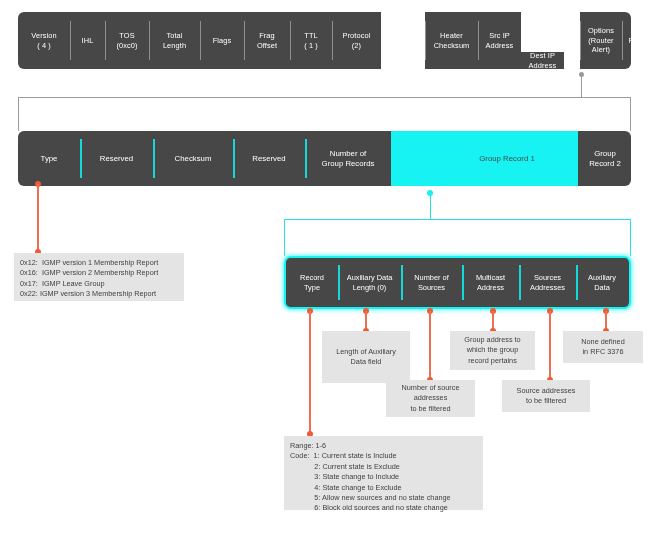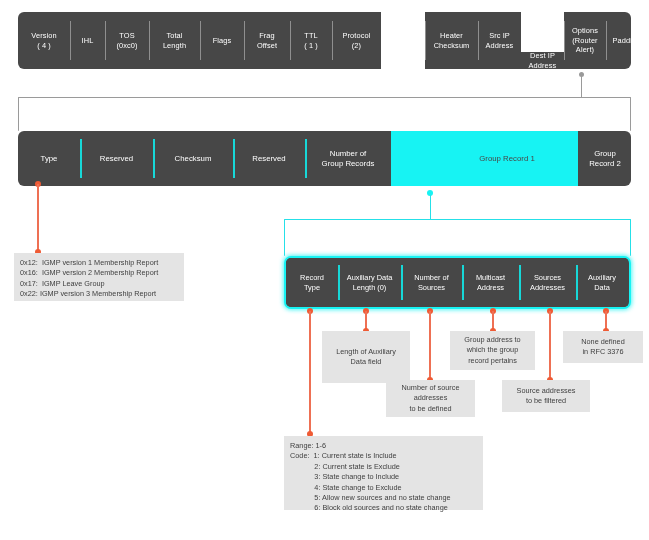--- a/index.html
+++ b/index.html
@@ -210,21 +210,21 @@
 Checksum</span>
       </div>
       <div class="ip-cell" style="flex: 0 0 43px;">
         <span style="white-space: pre-line;">Src IP
 Address</span>
       </div>
       <div class="ip-cell" style="flex: 0 0 43px; margin-top: 40px;">
         <span style="white-space: pre-line;">Dest IP
 Address</span>
       </div>
-      <div class="ip-cell" style="flex: 0 0 42px;">
+      <div class="ip-cell" style="flex: 0 0 42px; margin-left: 16px;">
         <span style="white-space: pre-line;">Options
 (Router
 Alert)</span>
       </div>
       <div class="ip-cell" style="flex: 0 0 41px;">
         <span style="white-space: pre-line;">Padding</span>
       </div>
       <div class="ip-cell hl" style="flex: 0 0 128px;"></div>
     </div>
 
@@ -325,21 +325,21 @@
   </div>
 
   <div class="note" style="left:322px; top:331px; width:88px; height:52px;">
     <pre>Length of Auxiliary
 Data field</pre>
   </div>
 
   <div class="note" style="left:386px; top:380px; width:89px; height:37px;">
     <pre>Number of source
 addresses
-to be defined</pre>
+to be filtered</pre>
   </div>
 
   <div class="note" style="left:450px; top:331px; width:85px; height:39px;">
     <pre>Group address to
 which the group
 record pertains</pre>
   </div>
 
   <div class="note" style="left:502px; top:380px; width:88px; height:32px;">
     <pre>Source addresses

